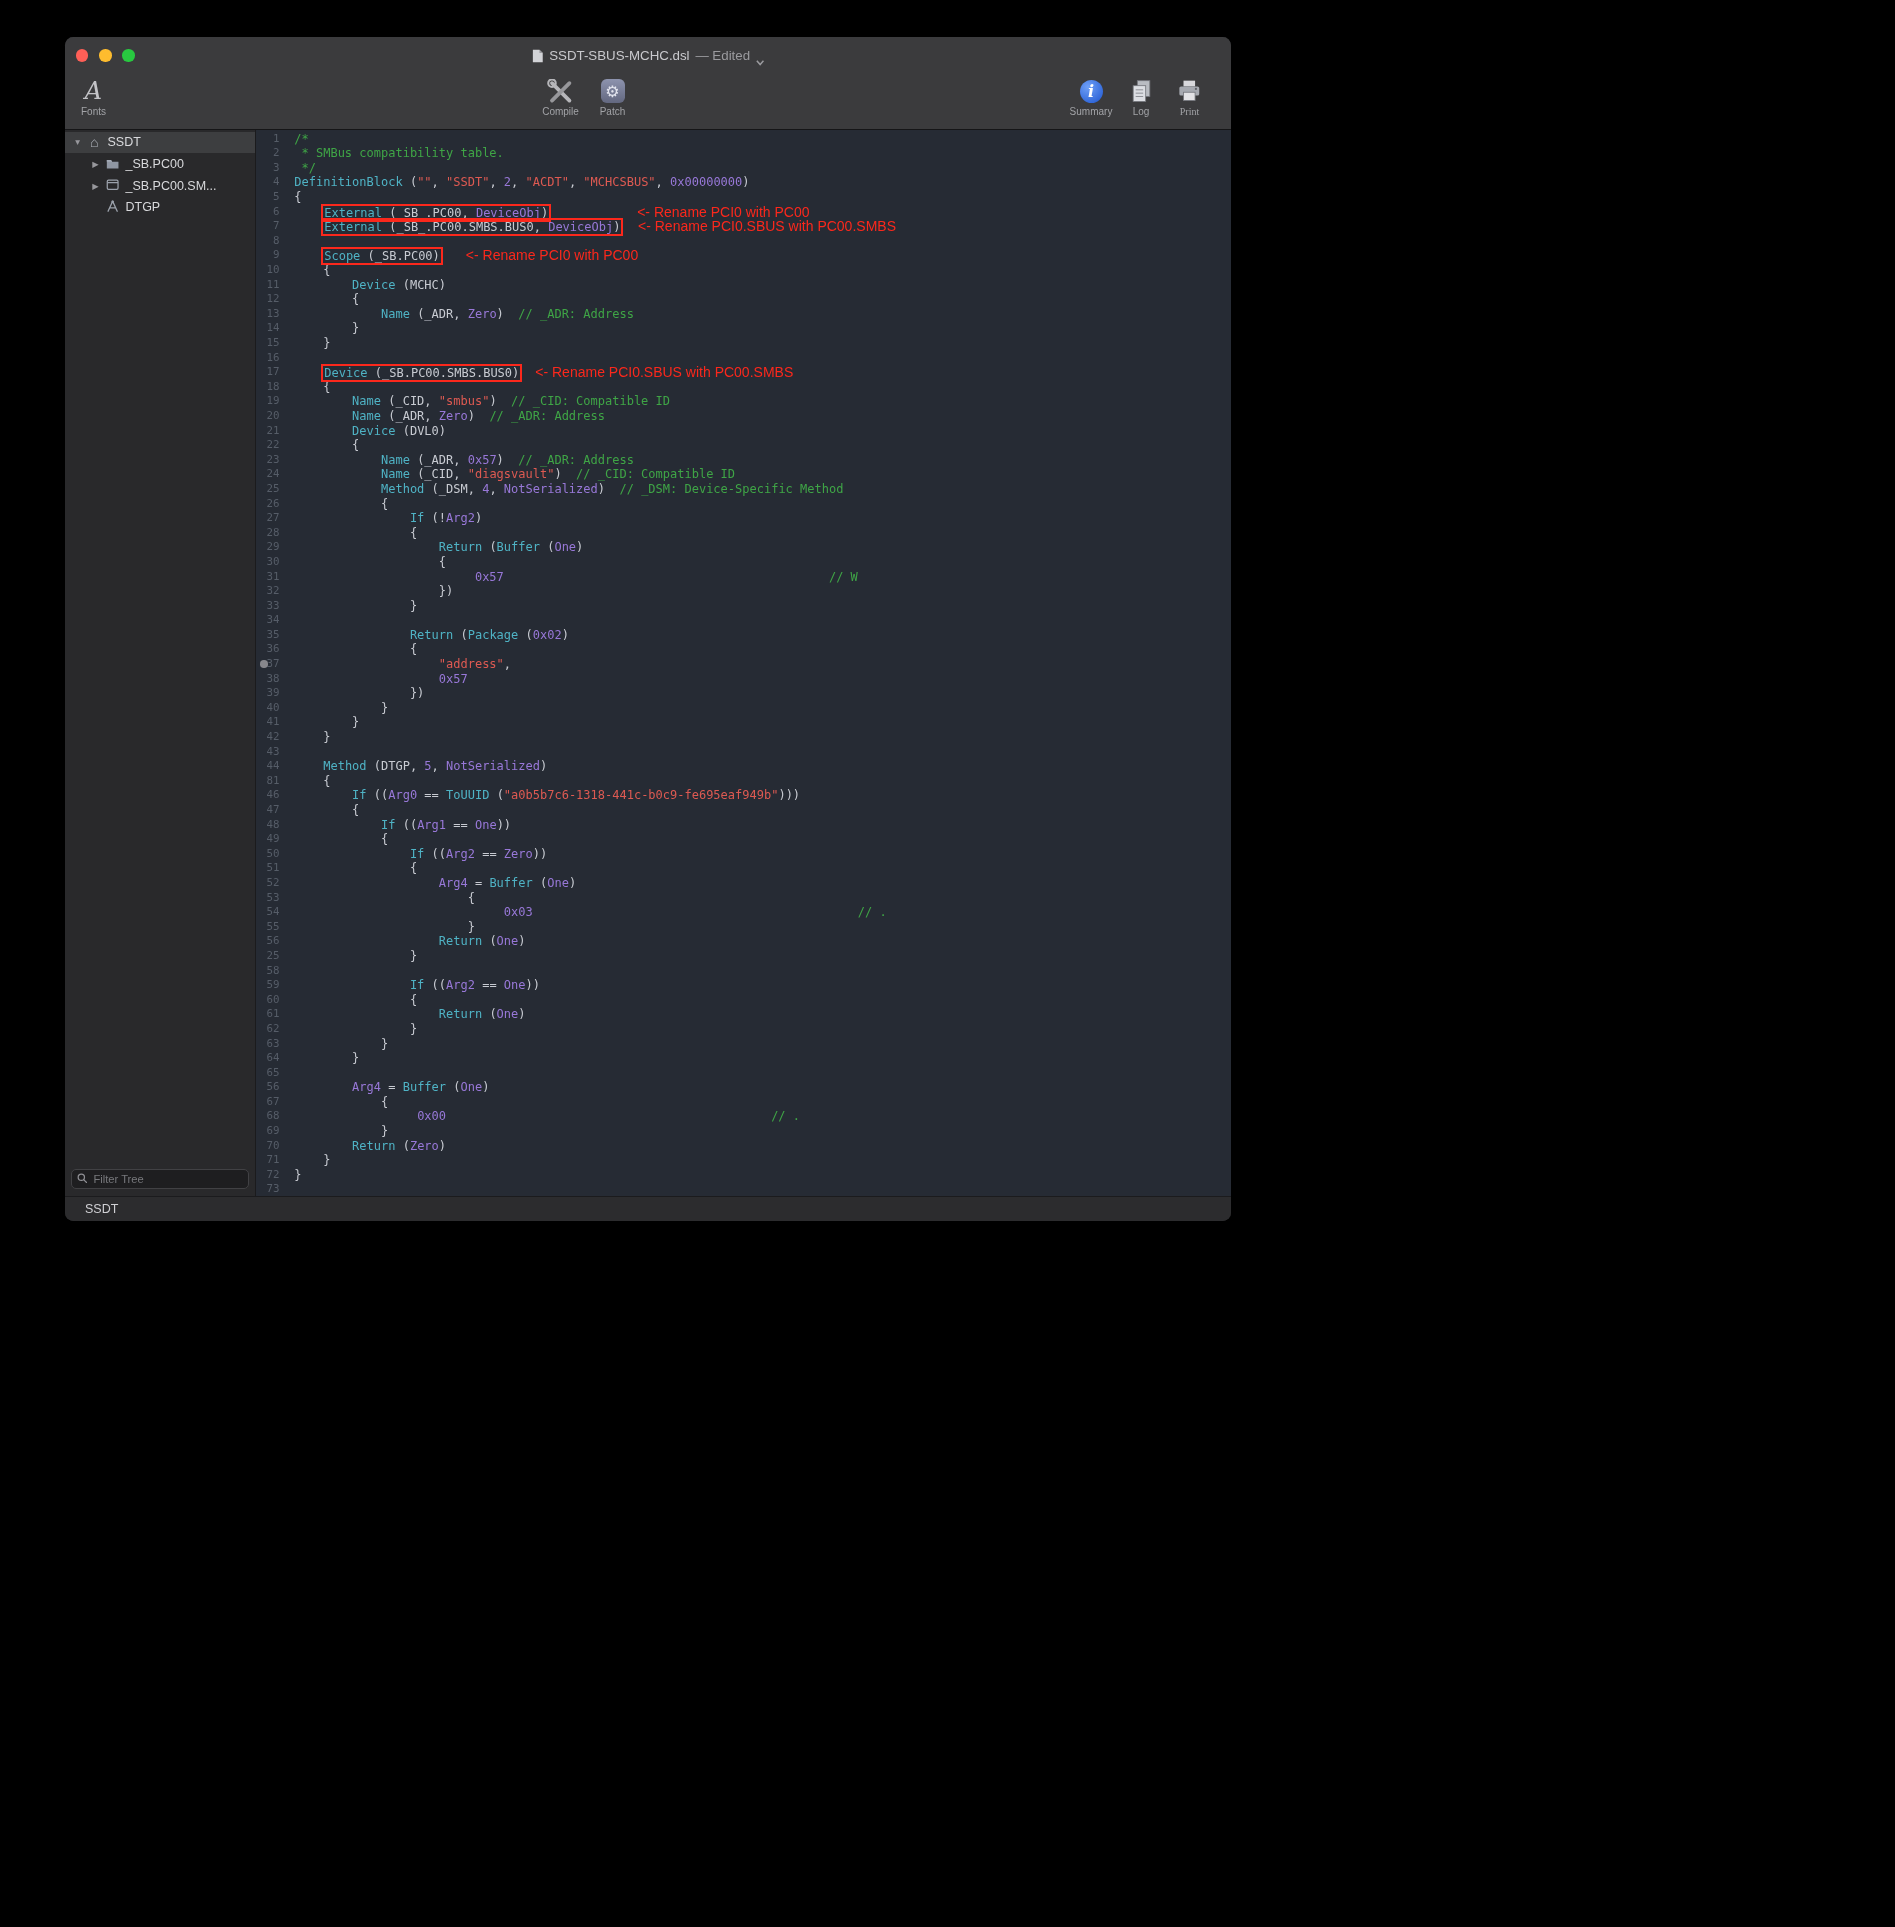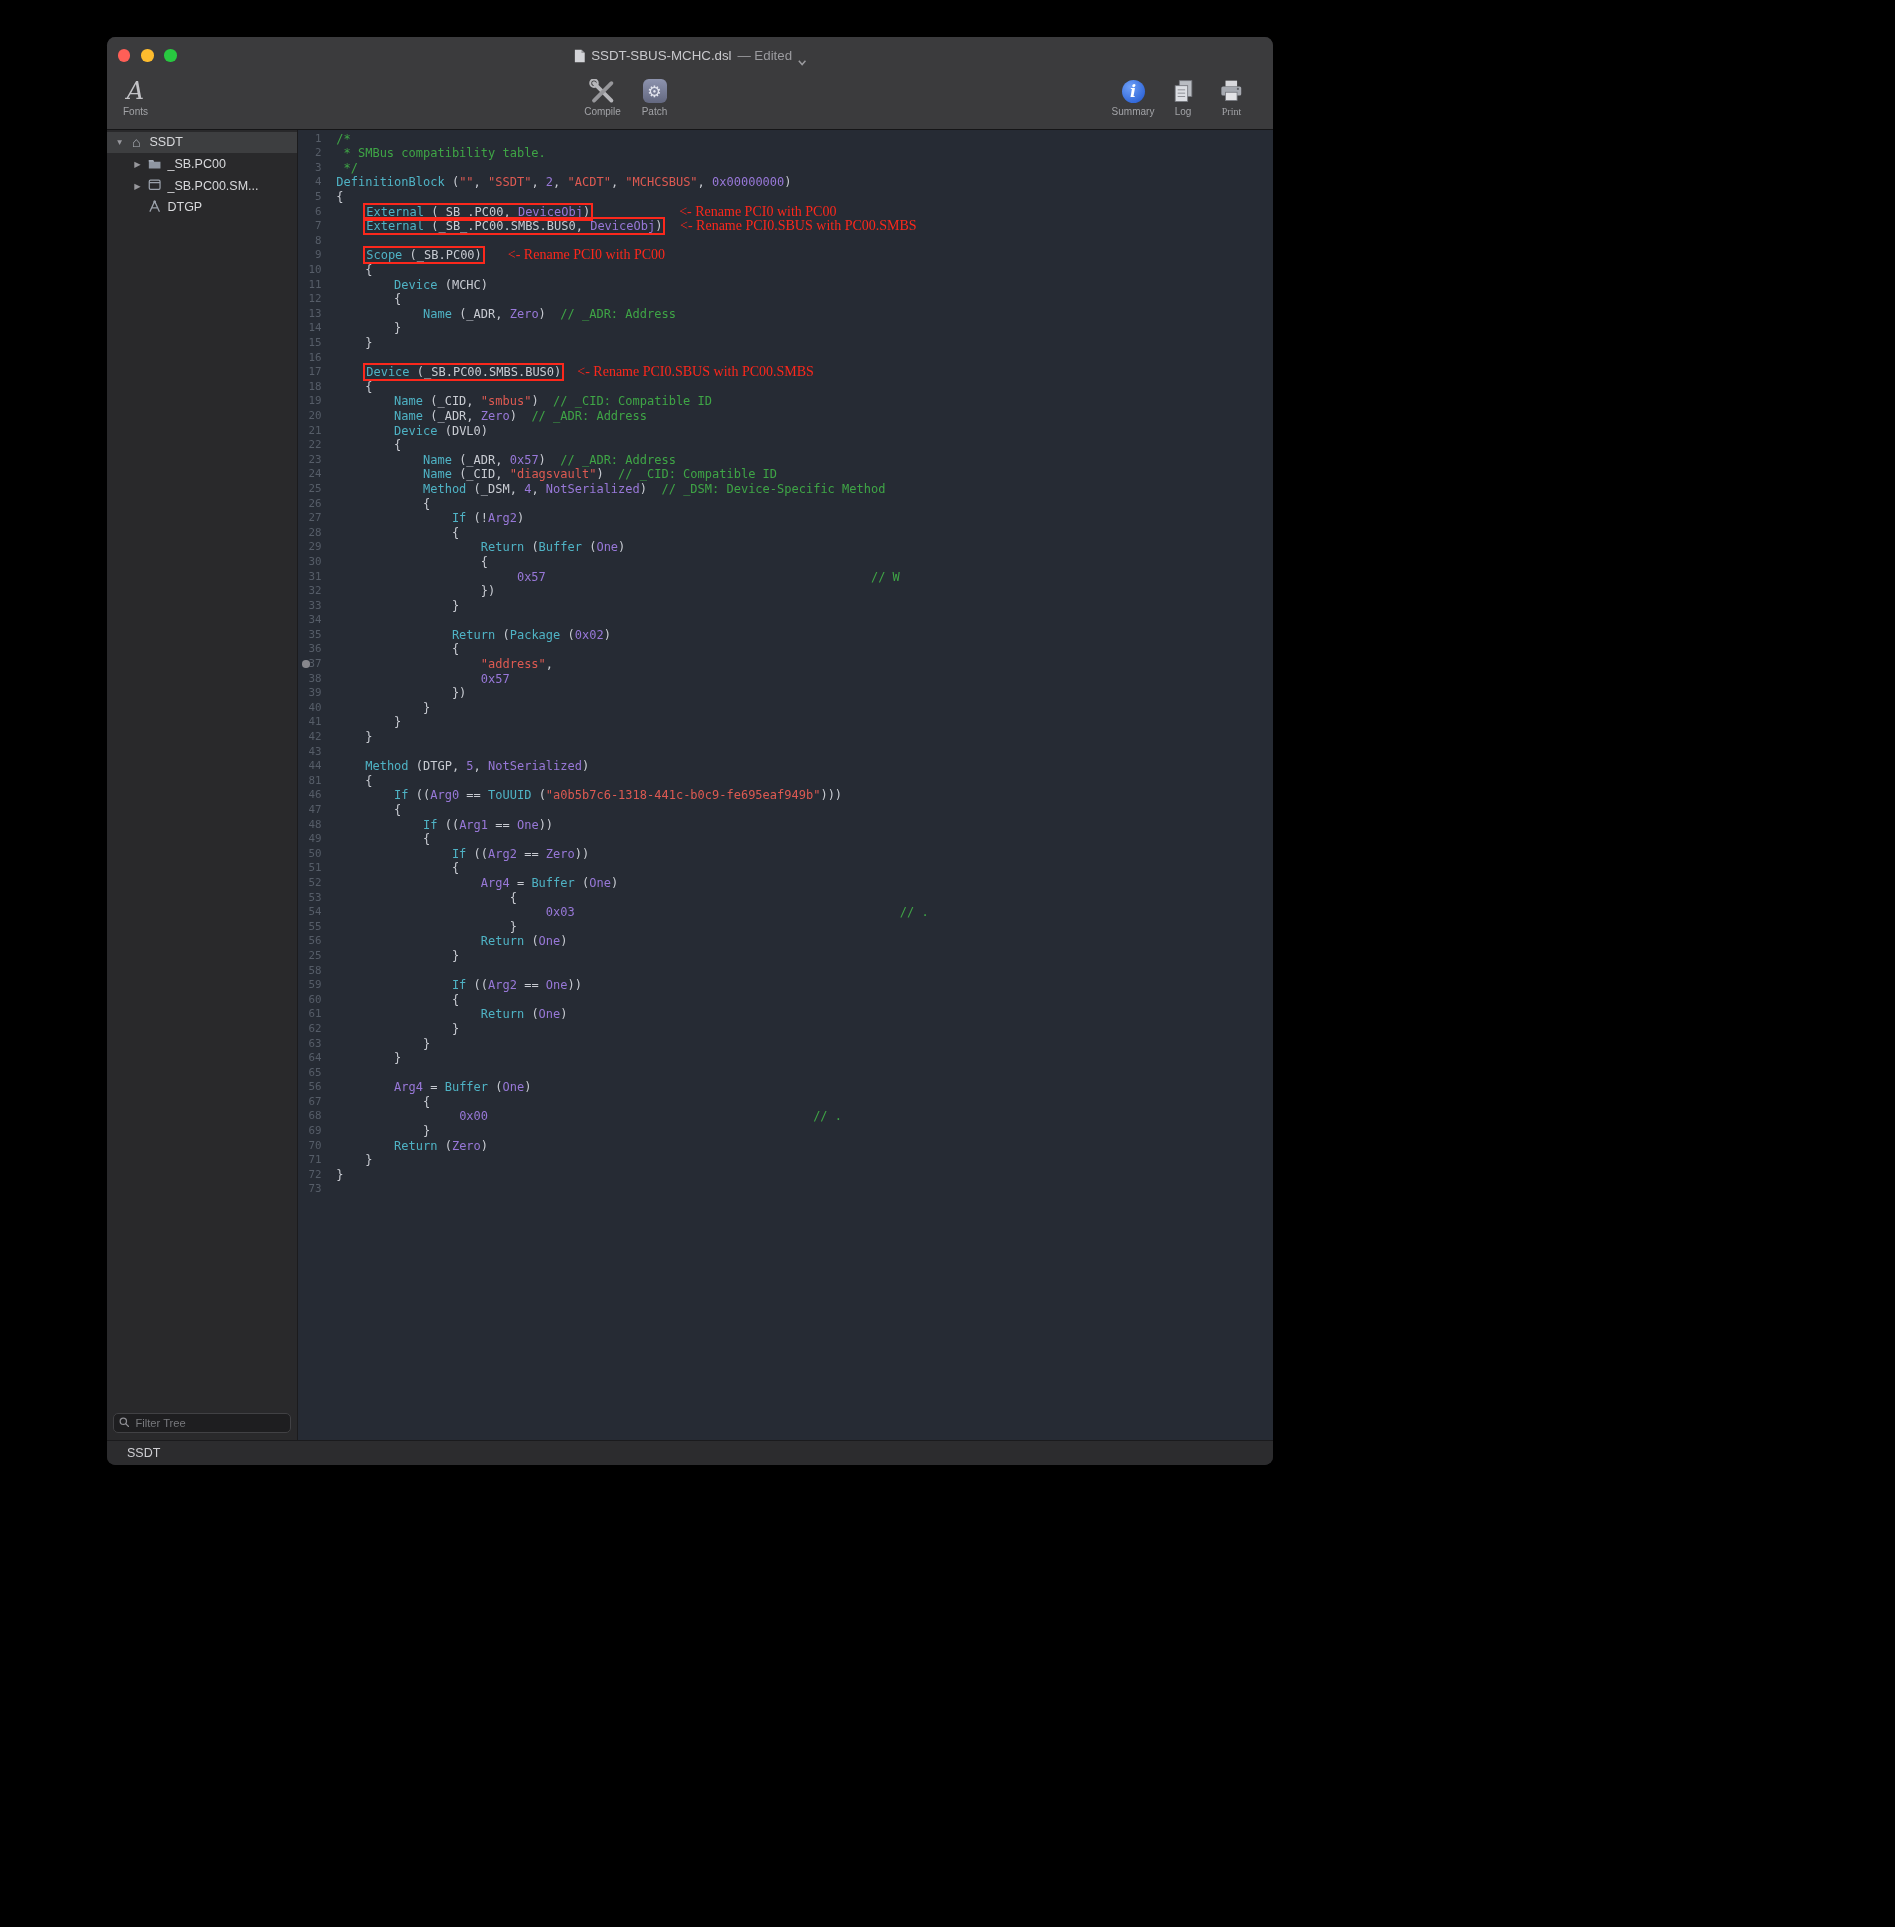--- a/index.html
+++ b/index.html
@@ -1,22 +1,22 @@
 <!DOCTYPE html>
 <html style="font-size:13.3px"><head>
 <meta charset="utf-8">
 <style>
   * { margin:0; padding:0; box-sizing:border-box; }
   html,body { width:1896px; height:1927px; background:#000; font-family:"Liberation Sans", sans-serif; }
 
   .window{
-    position:absolute; left:65px; top:37px; width:1166px; height:1428px;
+    position:absolute; left:65px; top:37px; width:1166px; height:1184px;
     background:#2a2a2c; border-radius:8.3px; overflow:hidden;
     box-shadow:0 0 0 0.8px rgba(0,0,0,.85), 0 25px 66px rgba(0,0,0,.7);
-    display:flex; flex-direction:column;margin-left:42px;
+    display:flex; flex-direction:column;
   }
 
   
   .titlebar{
     flex:none; height:37px; background:#3b3b3d; position:relative;
     display:flex; align-items:center; justify-content:center;
   }
   .traffic{ position:absolute; left:10.8px; top:0; bottom:0; display:flex; align-items:center; gap:10.8px; }
   .tl{ width:12.5px; height:12.5px; border-radius:50%; display:inline-block; }
   .tl.red{ background:#ff5f57; } .tl.yellow{ background:#febc2e; } .tl.green{ background:#28c840; }
@@ -72,21 +72,21 @@
   .code{ flex:1; padding-left:8.3px; white-space:pre; overflow:hidden; }
   .code-line{ height:14.6px; white-space:pre; }
 
   .tok-p{ color:#c8cbd2; }
   .tok-k{ color:#4fb3c5; }
   .tok-s{ color:#de5a52; }
   .tok-n{ color:#9878d8; }
   .tok-c{ color:#3fa546; }
 
   .redbox{ outline:2.5px solid #fb281c; outline-offset:0.8px; padding:0 1px; }
-  .annotation{ font-family:Liberation Serif, serif; font-size:14px; color:#fb281c; }
+  .annotation{ font-family:Liberation Sans, sans-serif; font-size:14px; color:#fb281c; }
 
   .gutter-marker{ position:absolute; left:4.2px; width:7.5px; height:7.5px; border-radius:50%; background:#87878c; }
 
   
   .statusbar{ flex:none; height:25px; background:#2c2c2e; border-top:0.8px solid #1b1b1d;
               display:flex; align-items:center; padding-left:20px; font-size:12.5px; color:#cfcfd3; }
 </style>
 </head>
 <body>
 

